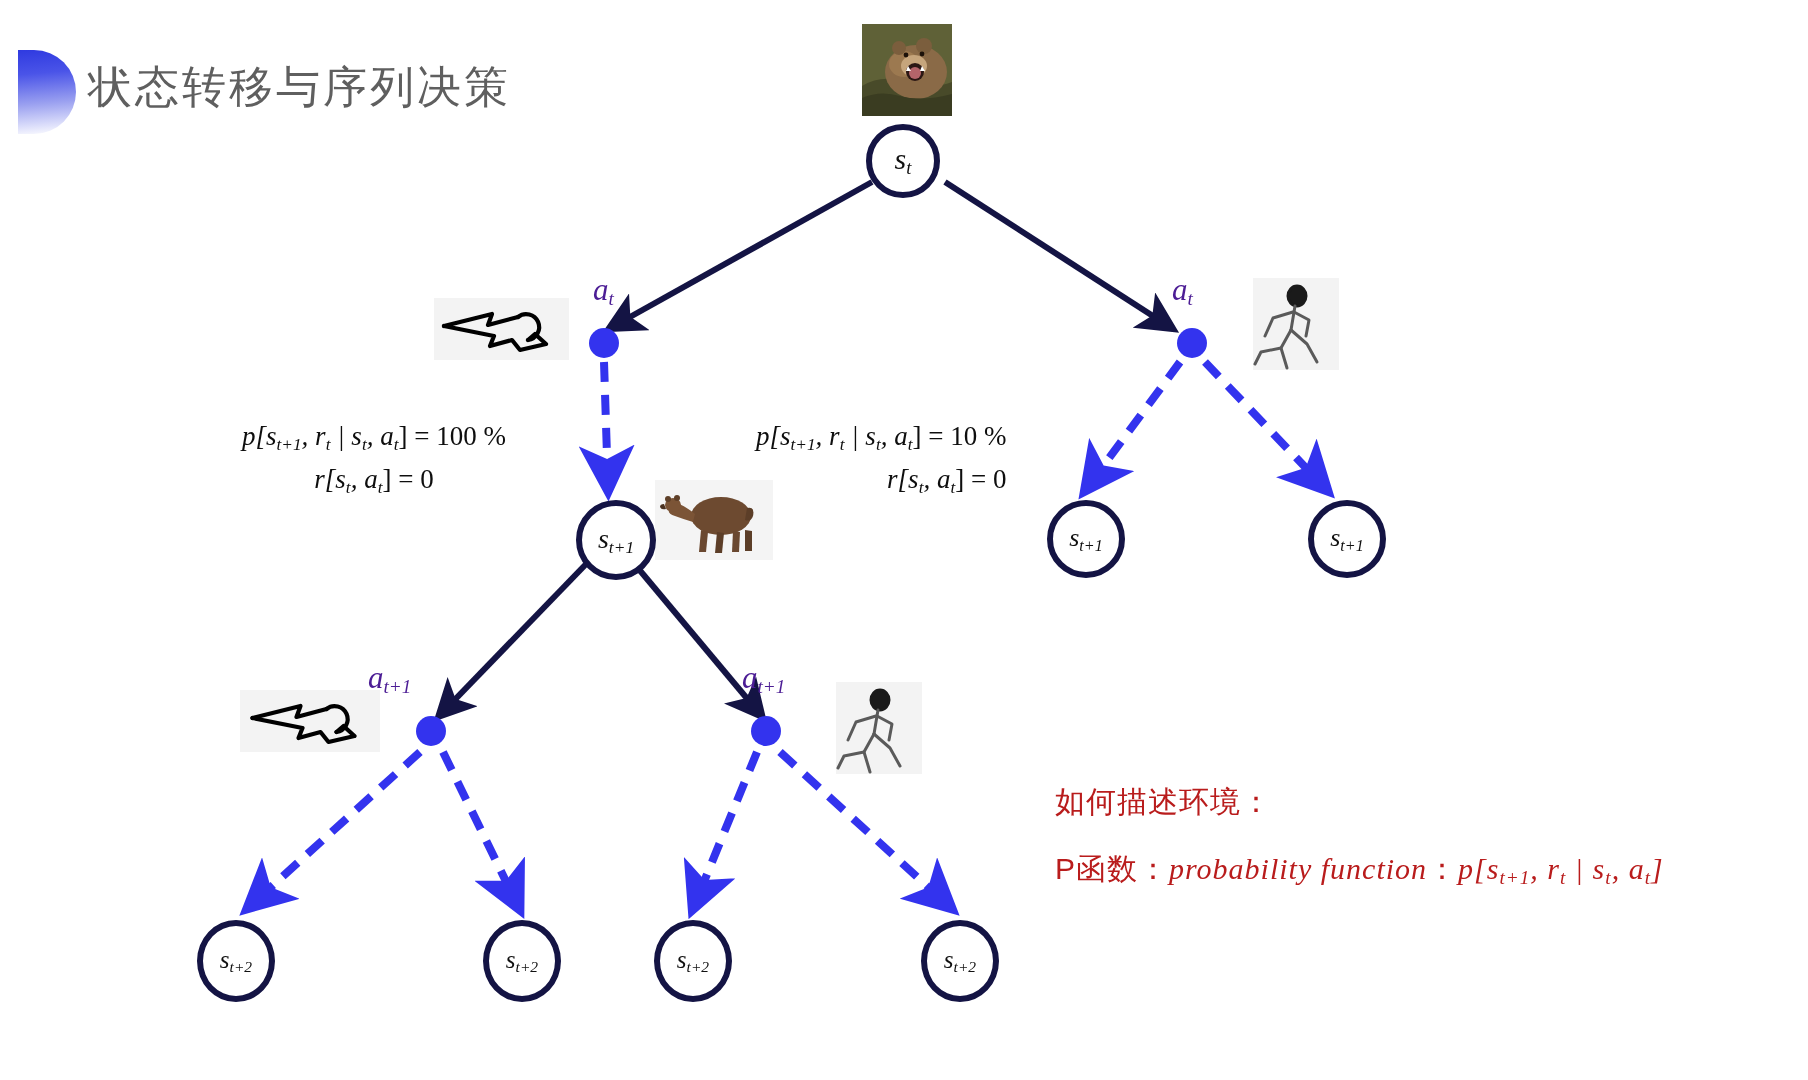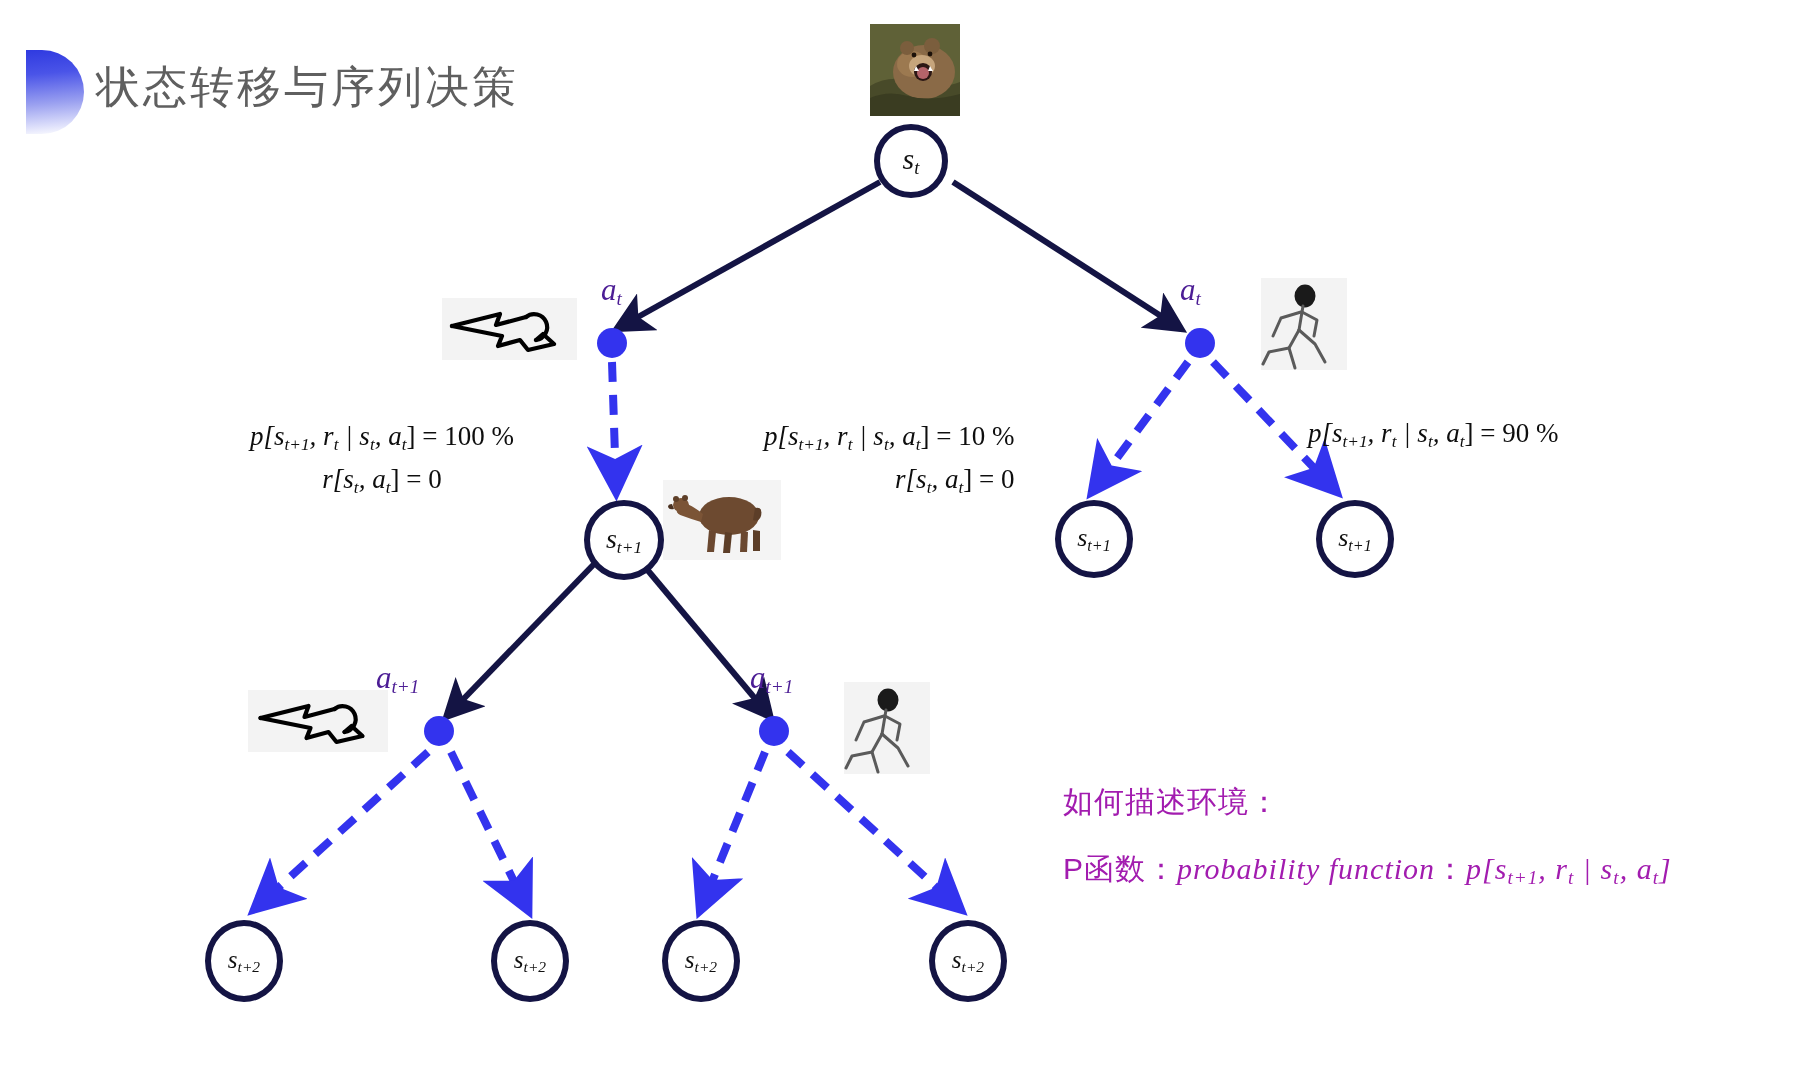--- a/index.html
+++ b/index.html
@@ -1,18 +1,18 @@
 <!DOCTYPE html>
 <html><head>
 <meta charset="utf-8">
 <style>
   html,body{margin:0;padding:0;background:#ffffff;}
   body{width:1808px;height:1080px;position:relative;overflow:hidden;
        font-family:"Liberation Sans","DejaVu Sans",sans-serif;}
-  #stage{position:absolute;left:8px;top:0;width:1681px;height:1080px;padding-left:31px;}
+  #stage{position:absolute;left:0;top:0;width:1681px;height:1080px;padding-left:31px;}
 
   
   .hdr-badge{position:absolute;left:18px;top:50px;width:58px;height:84px;
     border-radius:0 60px 60px 0;
     background:linear-gradient(175deg,#2f3ae0 0%,#4a54e8 28%,#9aa0f0 62%,#dfe1fb 88%,#ffffff 100%);}
   .hdr-title{position:absolute;left:88px;top:58px;font-size:44px;letter-spacing:3px;
     color:#5f5f5f;font-weight:500;white-space:nowrap;}
 
   
   #edges{position:absolute;left:0;top:0;width:1808px;height:1080px;}
@@ -52,21 +52,21 @@
   .fml{position:absolute;font-family:"Liberation Serif","DejaVu Serif",serif;
     font-style:italic;color:#0e0e0e;white-space:nowrap;font-size:27px;line-height:1.58;}
   .fml .sub{font-size:0.64em;vertical-align:-0.28em;}
   .fml .up{font-style:normal;}
   .f-left{left:222px;top:415px;text-align:center;margin-left:20px;}
   .f-mid{left:756px;top:415px;text-align:right;}
   .f-right{left:1300px;top:412px;text-align:right;}
 
   
   .legend{position:absolute;left:1055px;top:782px;white-space:nowrap;}
-  .legend .row{font-size:30px;color:#a21caf;margin-bottom:26px;letter-spacing:1px;}
+  .legend .row{font-size:30px;color:#b91c1c;margin-bottom:26px;letter-spacing:1px;}
   .legend .cn{font-family:"Liberation Sans","DejaVu Sans",sans-serif;}
   .legend .it{font-family:"Liberation Serif","DejaVu Serif",serif;font-style:italic;}
   .legend .sub{font-size:0.64em;vertical-align:-0.28em;}
 
   
   .picbox{position:absolute;background:#f3f3f3;overflow:hidden;}
   .pic-bear-roar{left:862px;top:24px;width:90px;height:92px;background:#6d6b43;}
   .pic-bear-stand{left:655px;top:480px;width:118px;height:80px;background:#f4f4f4;}
   .pic-lie-1{left:434px;top:298px;width:135px;height:62px;}
   .pic-lie-2{left:240px;top:690px;width:140px;height:62px;}
@@ -249,23 +249,20 @@
   <div class="fml f-mid">
     <div>
       <span>p[s</span><span class="sub">t+1</span><span>, r</span><span class="sub">t</span><span> | s</span><span class="sub">t</span><span>, a</span><span class="sub">t</span><span class="up">] = </span><span class="up">10 %</span>
     </div>
     <div>
       <span>r[s</span><span class="sub">t</span><span>, a</span><span class="sub">t</span><span class="up">] = </span><span class="up">0</span>
     </div>
   </div>
 
   <div class="fml f-right">
-    <div>
-      <span>p[s</span><span class="sub">t+1</span><span>, r</span><span class="sub">t</span><span> | s</span><span class="sub">t</span><span>, a</span><span class="sub">t</span><span class="up">] = </span><span class="up">90 %</span>
-    </div>
   </div>
 
   <div class="legend">
     <div class="row cn">如何描述环境：</div>
 
     <div class="row">
       <span class="cn">P函数：</span><span class="it">probability function</span><span class="cn">：</span><span class="it"><span>p[s</span><span class="sub">t+1</span><span>, r</span><span class="sub">t</span><span> | s</span><span class="sub">t</span><span>, a</span><span class="sub">t</span><span>]</span></span>
     </div>
 
   </div>

